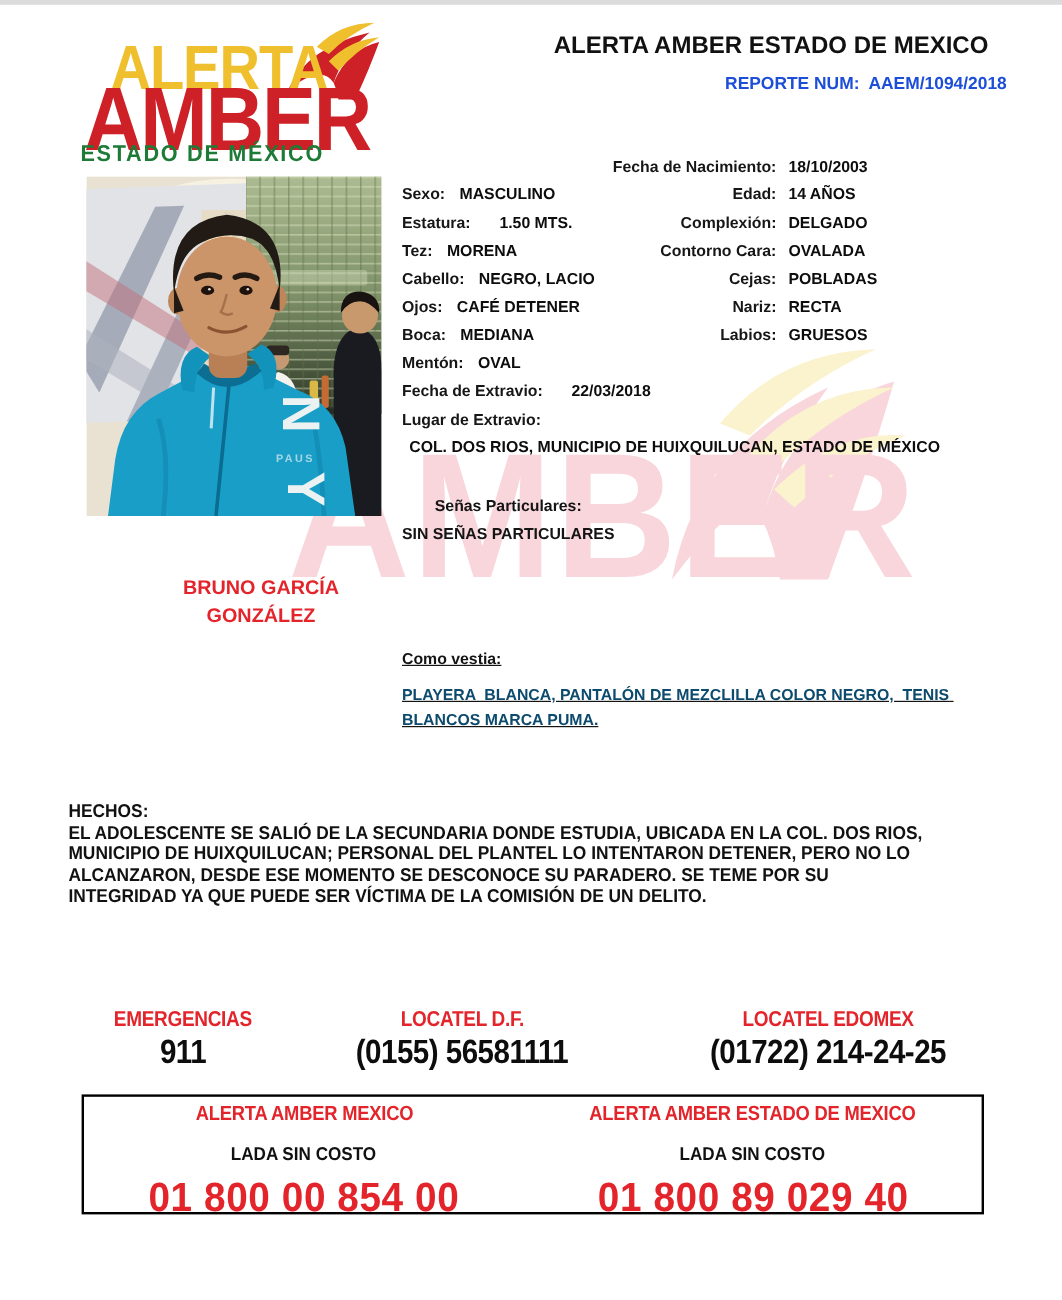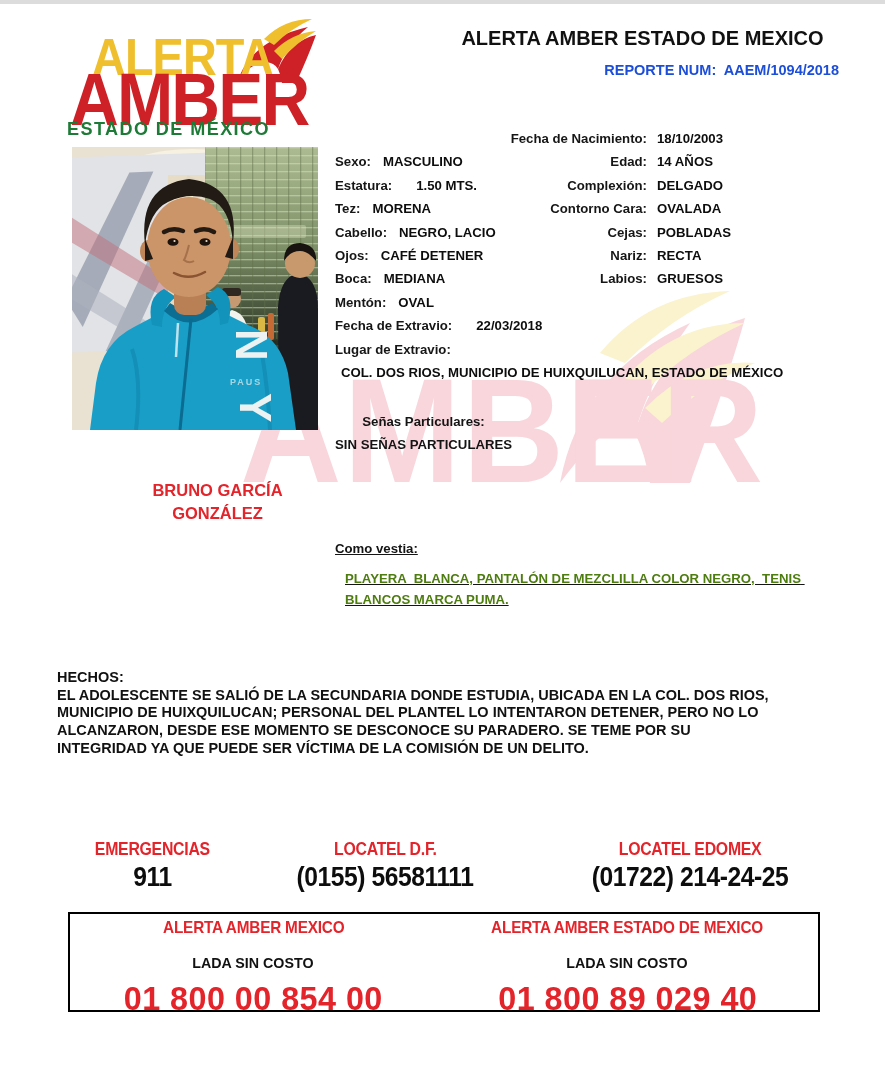--- a/index.html
+++ b/index.html
@@ -44,21 +44,21 @@
   .drl{position:absolute;left:0;top:0;width:312px;text-align:right;}
   .drv{position:absolute;left:322px;top:0;color:#0d0d0d;white-space:nowrap;}
   .lugar-value{position:absolute;left:6px;top:0;white-space:nowrap;color:#0d0d0d;}
 
   .senas{position:absolute;left:335px;top:410px;z-index:1;font-size:13.2px;font-weight:bold;line-height:23px;text-align:center;}
 
   .victim-name{position:absolute;left:90px;top:479px;width:255px;z-index:1;text-align:center;
                color:#E3242B;font-size:16.5px;font-weight:bold;line-height:22.5px;}
 
   .vestia{position:absolute;left:335px;top:541px;z-index:1;font-size:13.2px;font-weight:bold;text-decoration:underline;}
-  .vestia-value{margin-top:12px;width:512px;line-height:21px;white-space:pre-wrap;color:#4d7c0f;margin-left:10px;}
+  .vestia-value{margin-top:12px;width:512px;line-height:21px;white-space:pre-wrap;color:#0c4a6e;}
 
   .hechos{position:absolute;left:57px;top:668px;z-index:1;font-size:15.4px;font-weight:bold;
           line-height:17.7px;color:#111;transform:scaleX(0.94);transform-origin:left top;white-space:nowrap;}
 
   
   .emergency{position:absolute;left:0;top:839px;width:885px;height:60px;z-index:1;}
   .em-col{position:absolute;text-align:center;}
   .em-col.c0{left:55px;width:195px;}
   .em-col.c1{left:245px;width:280px;}
   .em-col.c2{left:520px;width:340px;}

